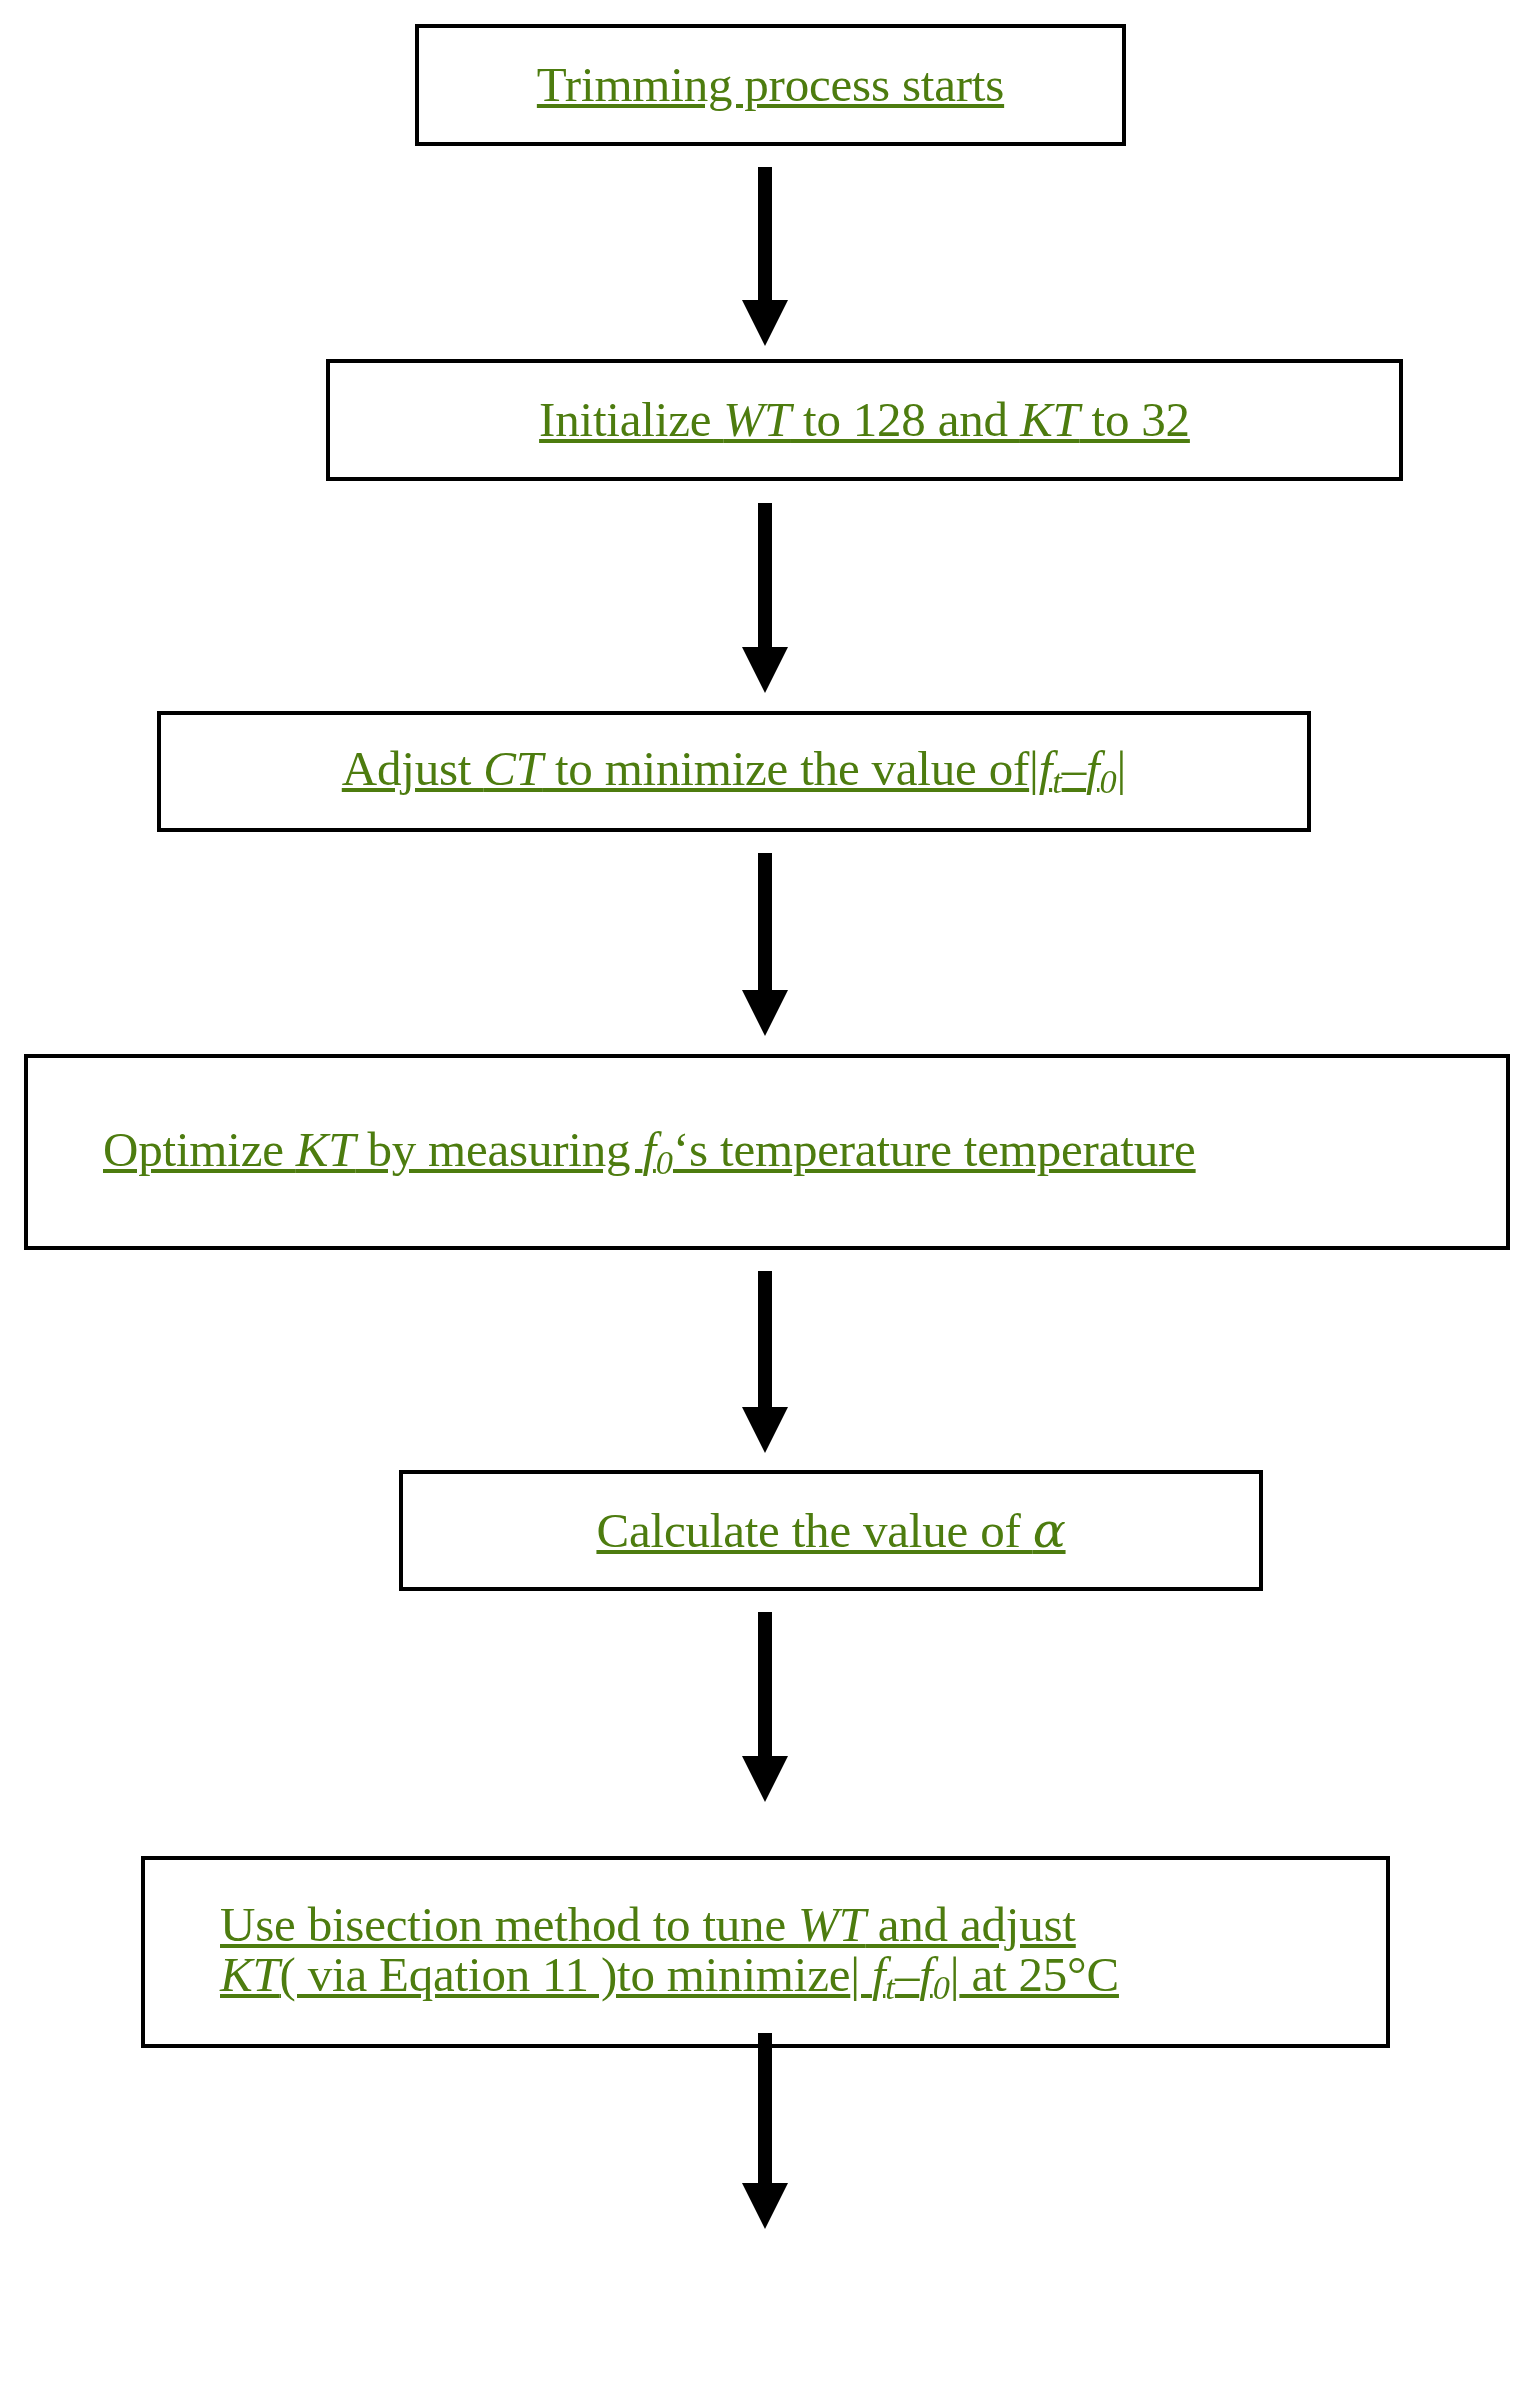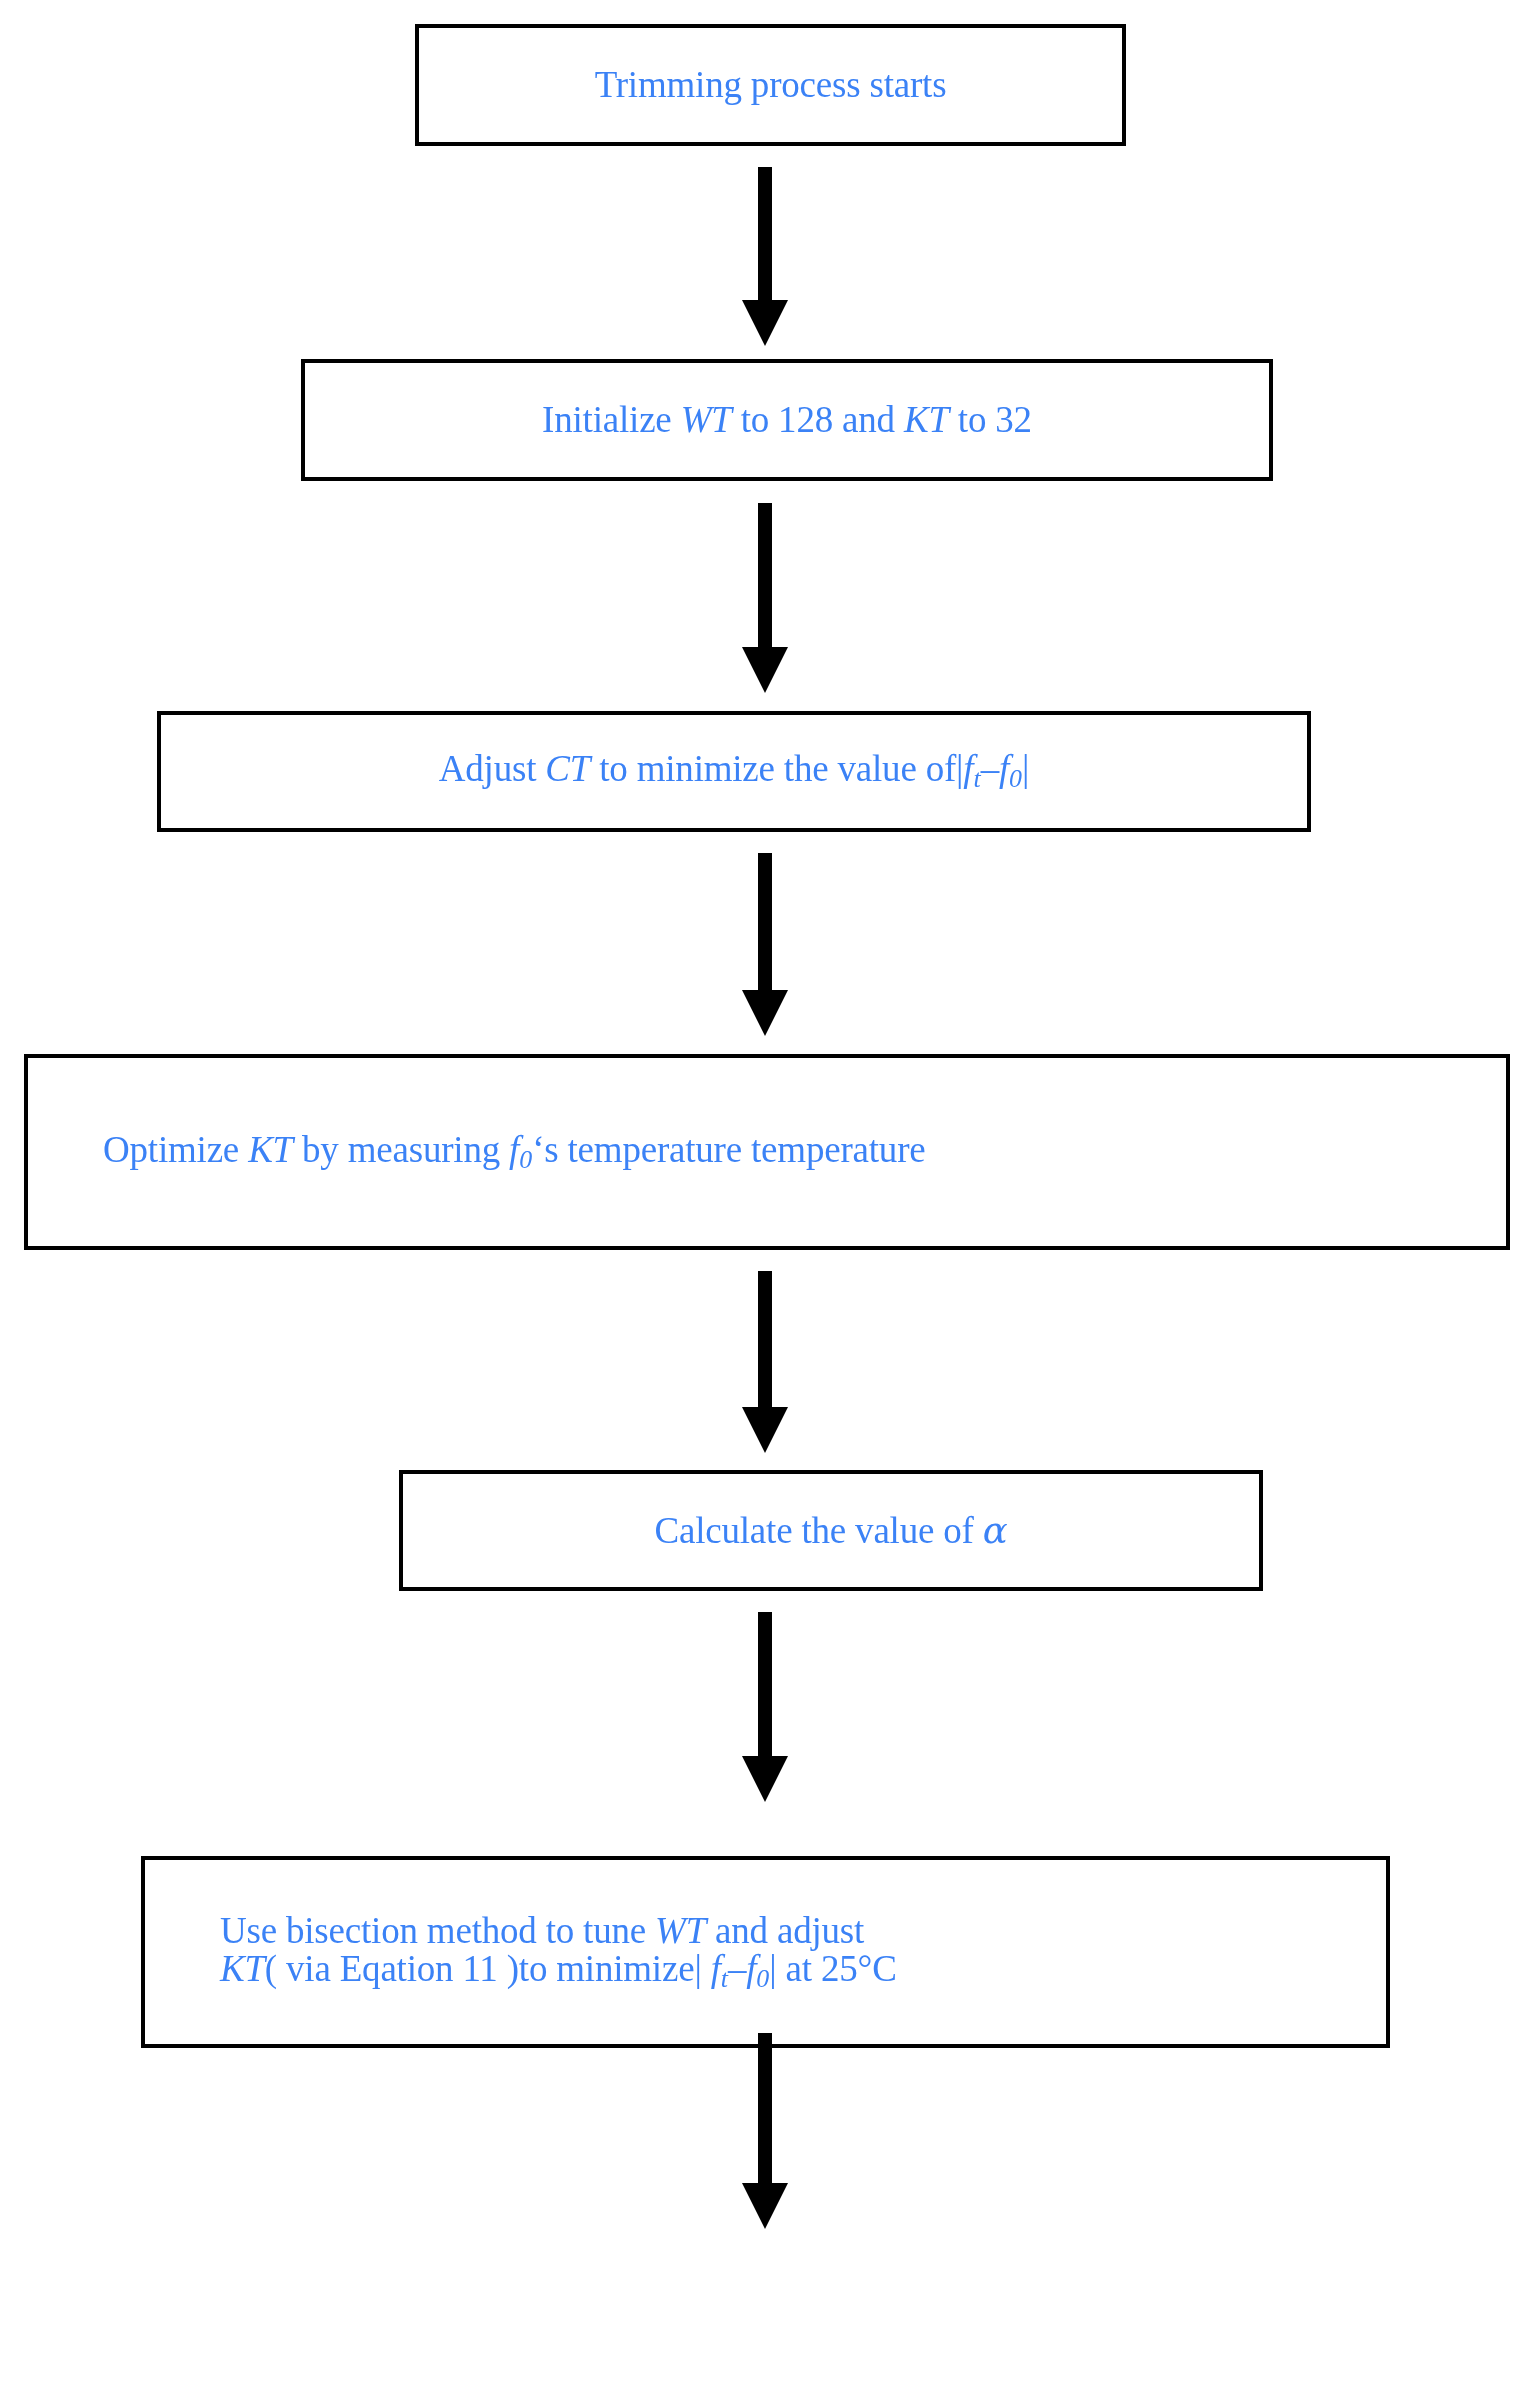--- a/index.html
+++ b/index.html
@@ -32,25 +32,26 @@
   }
   .node.centered {
     align-items: center;
     text-align: center;
   }
   .node.lefted {
     align-items: flex-start;
     text-align: left;
   }
   .node-text {
-    color: #3b82f6;
-    font-size: 37px;
+    color: #4d7c0f;
+    font-size: 49px;
     line-height: 1.02;
     letter-spacing: -0.2px;
     white-space: nowrap;
+    text-decoration: underline;
   }
   .node.lefted .node-text {
     padding-left: 75px;
   }
   .node.lefted .node-text.l2 {
     padding-left: 75px;
   }
   .node-text .it {
     font-style: italic;
   }
@@ -63,21 +64,21 @@
   .node-text .bar {
     font-style: normal;
   }
   .node-text .gk {
     font-style: italic;
     font-family: "DejaVu Serif", serif;
   }
 
   
   #node-start      { left: 415px;  top: 24px;   width: 711px;  height: 122px; }
-  #node-init       { left: 301px;  top: 359px;  width: 972px; height: 122px; }
+  #node-init       { left: 326px;  top: 359px;  width: 1077px; height: 122px; }
   #node-adjust-ct  { left: 147px;  top: 711px;  width: 1154px; height: 121px; margin-left: 10px; }
   #node-optimize   { left: 24px;   top: 1054px; width: 1486px; height: 196px; }
   #node-calc-alpha { left: 399px;  top: 1470px; width: 864px;  height: 121px; }
   #node-bisection  { left: 141px;  top: 1820px; width: 1249px; height: 192px; margin-top: 36px; }
   #node-final      { left: 375px;  top: 2246px; width: 786px;  height: 118px; }
 
   
   .arrow {
     position: absolute;
     width: 55px;

